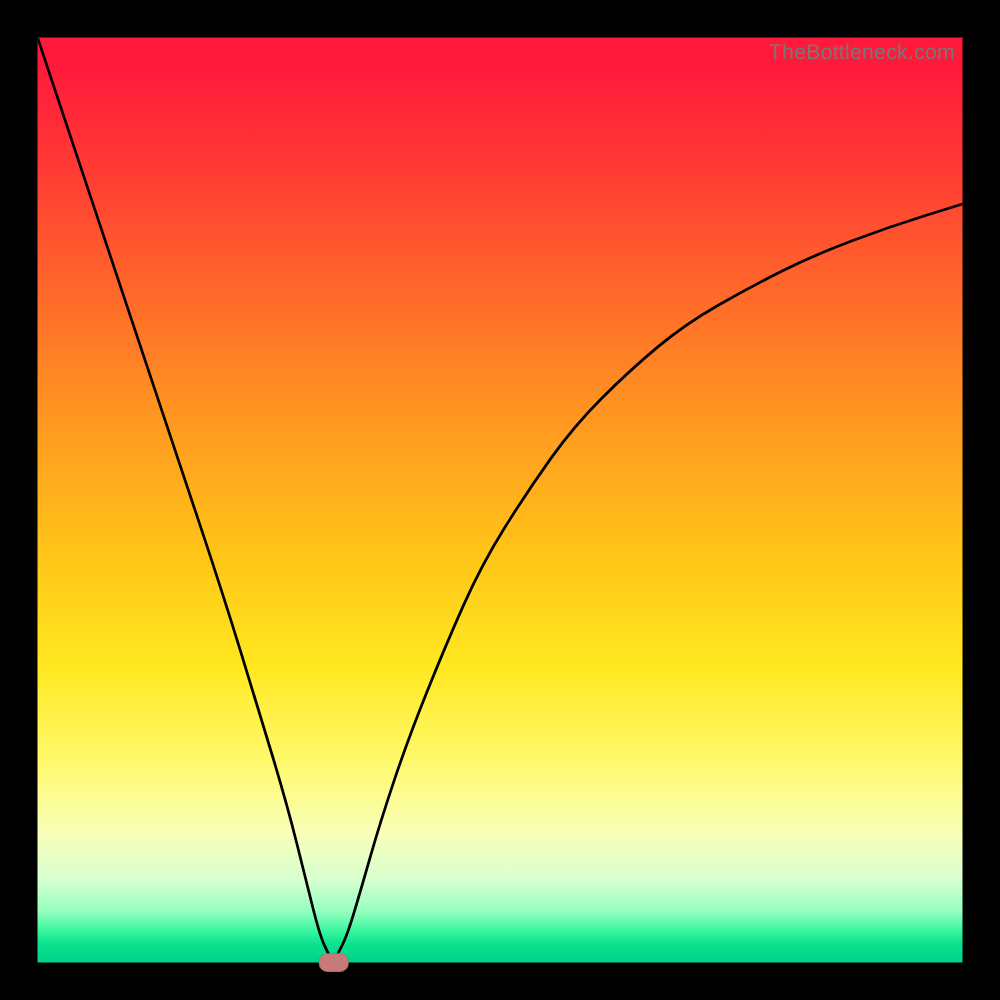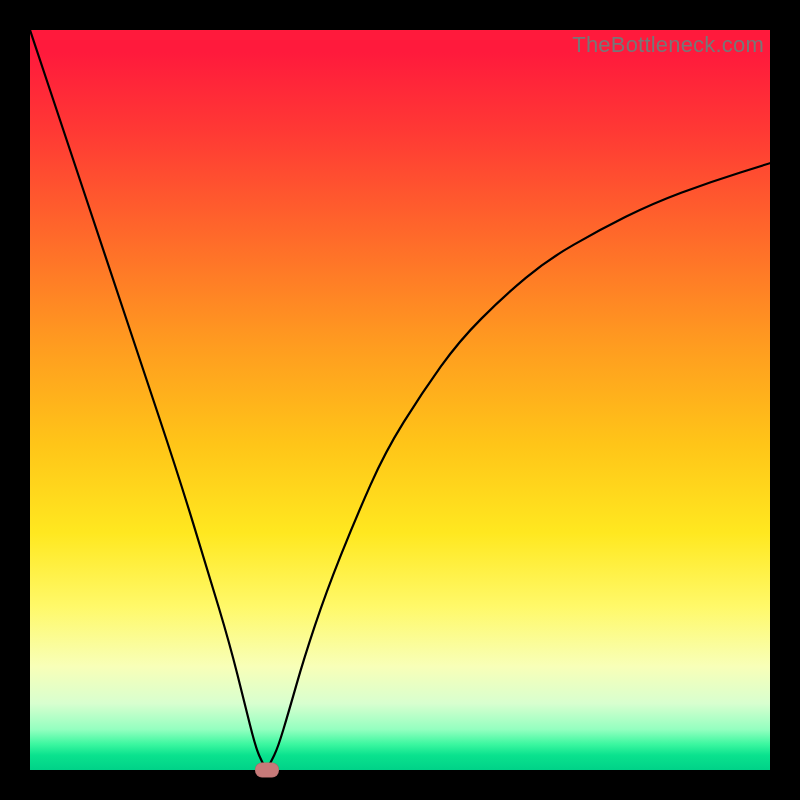--- a/index.html
+++ b/index.html
@@ -39,21 +39,21 @@
       #3cf7a0 96.5%,
       #0ae28e 98%,
       #00d288 100%
     );
   }
   .watermark {
     position: absolute;
     top: 2px;
     right: 6px;
     color: #777;
-    font-size: 22px;
+    font-size: 17px;
     font-weight: 400;
     letter-spacing: 0.2px;
     user-select: none;
   }
   .curve-svg {
     position: absolute;
     inset: 0;
     width: 100%;
     height: 100%;
   }

